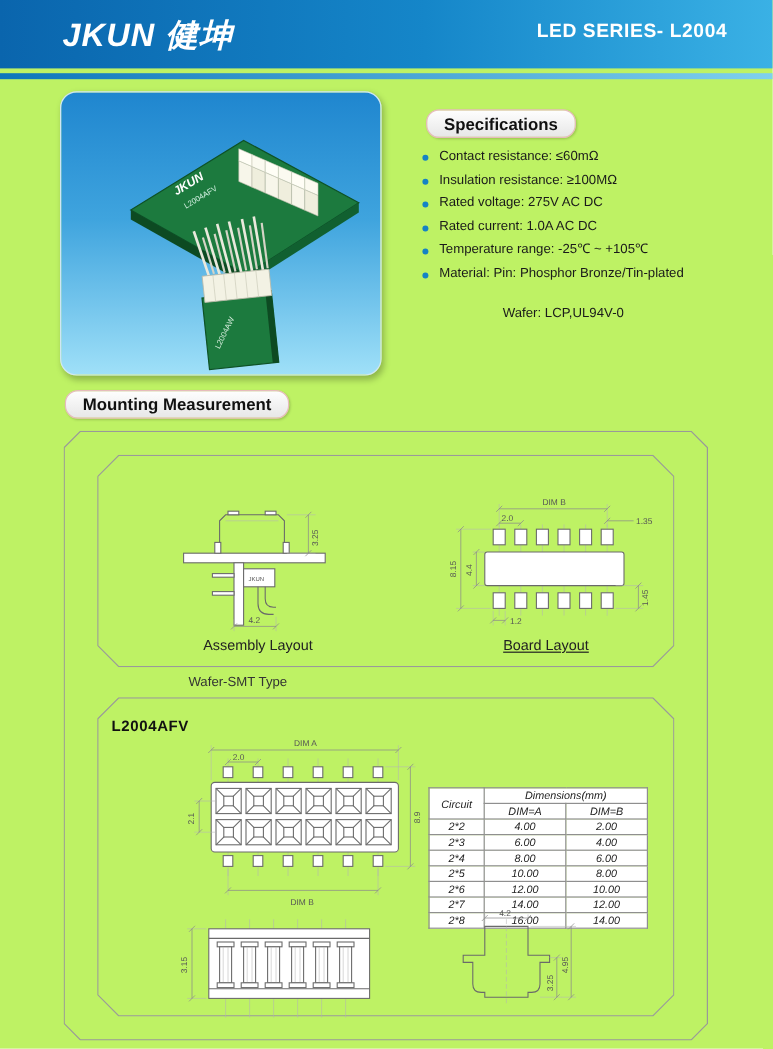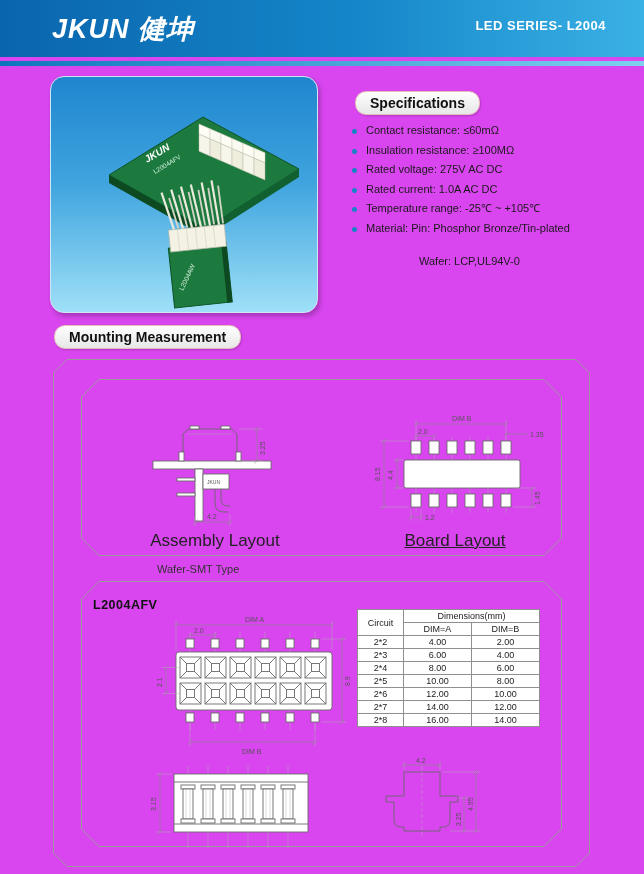--- a/index.html
+++ b/index.html
@@ -1,32 +1,32 @@
 <!DOCTYPE html>
 <html><head>
 <meta charset="utf-8">
 <style>
   * { margin:0; padding:0; box-sizing:border-box; }
   html,body { background:#ffffff; }
   body { font-family:"Liberation Sans", sans-serif; }
   #page {
-    position:relative; width:644px; height:874px; background:#d946ef;
+    position:relative; width:644px; height:874px; background:#bef264;
     overflow:hidden; margin:0 auto;
   }
   
   #header {
     position:absolute; left:0; top:0; width:644px; height:57px;
     background:linear-gradient(90deg,#0a65ad 0%,#1586c9 55%,#3ab1e5 100%);
   }
   #logo {
     position:absolute; left:52px; top:11px; color:#fff; font-size:27px;
     font-weight:bold; font-style:italic; letter-spacing:1px;
   }
   #series-title {
-    position:absolute; right:38px; top:18px; color:#fff; font-size:13px;
+    position:absolute; right:38px; top:18px; color:#fff; font-size:16px;
     font-weight:bold; letter-spacing:0.5px;
   }
   #header-stripe {
     position:absolute; left:0; top:61px; width:644px; height:5px;
     background:linear-gradient(90deg,#0d76bb,#7fd0ee);
   }
   
   #product-panel {
     position:absolute; left:50px; top:76px; width:268px; height:237px;
     border-radius:14px;
@@ -58,34 +58,34 @@
     flex:0 0 auto; width:5px; height:5px; border-radius:50%;
     background:#1583c5; margin:3px 9px 0 0;
   }
   #spec-cont {
     position:absolute; left:419px; top:255px; font-size:11px; color:#1a1a1a;
   }
   
   .chbox { position:absolute; }
   .chbox svg { position:absolute; left:0; top:0; }
   .caption {
-    position:absolute; font-size:17px; color:#222; text-align:center;
+    position:absolute; font-size:12px; color:#222; text-align:center;
   }
   #wafer-label { position:absolute; left:157px; top:563px; font-size:11px; color:#333; }
   #part-number { position:absolute; left:93px; top:598px; font-size:12.5px; font-weight:bold; color:#111; letter-spacing:0.5px; }
   
   .tl { stroke:#6a6a6a; fill:none; stroke-width:0.9; }
   .tf { stroke:#6a6a6a; fill:#fff; stroke-width:0.9; }
   .dim { stroke:#8a8a8a; fill:none; stroke-width:0.6; }
   .ext { stroke:#b5b5b5; fill:none; stroke-width:0.45; }
   .cl { stroke:#b5b5b5; fill:none; stroke-width:0.45; stroke-dasharray:4 2; }
   text.d { font-size:7px; fill:#555; font-family:"Liberation Sans",sans-serif; }
   text.cap5 { font-size:5px; fill:#555; font-family:"Liberation Sans",sans-serif; }
   
-  #dim-table { position:absolute; left:357px; top:609px; border-collapse:collapse; }
+  #dim-table { position:absolute; left:357px; top:656px; border-collapse:collapse;font-style:italic; }
   #dim-table td {
     border:1px solid #8f8f8f; font-size:9px; color:#222; text-align:center;
     padding:1px 4px; line-height:10px; background:#fff;
   }
   #dim-table td.c  { width:46px; }
   #dim-table td.a  { width:68px; }
   #dim-table td.b  { width:68px; }
 </style>
 </head>
 <body>

